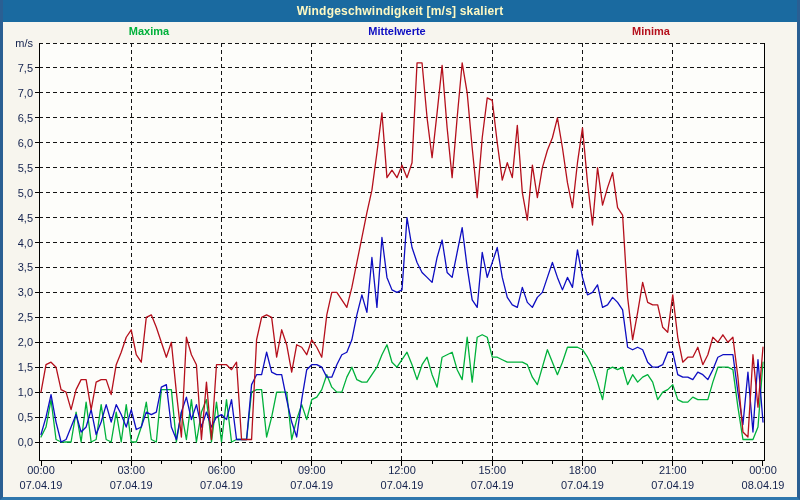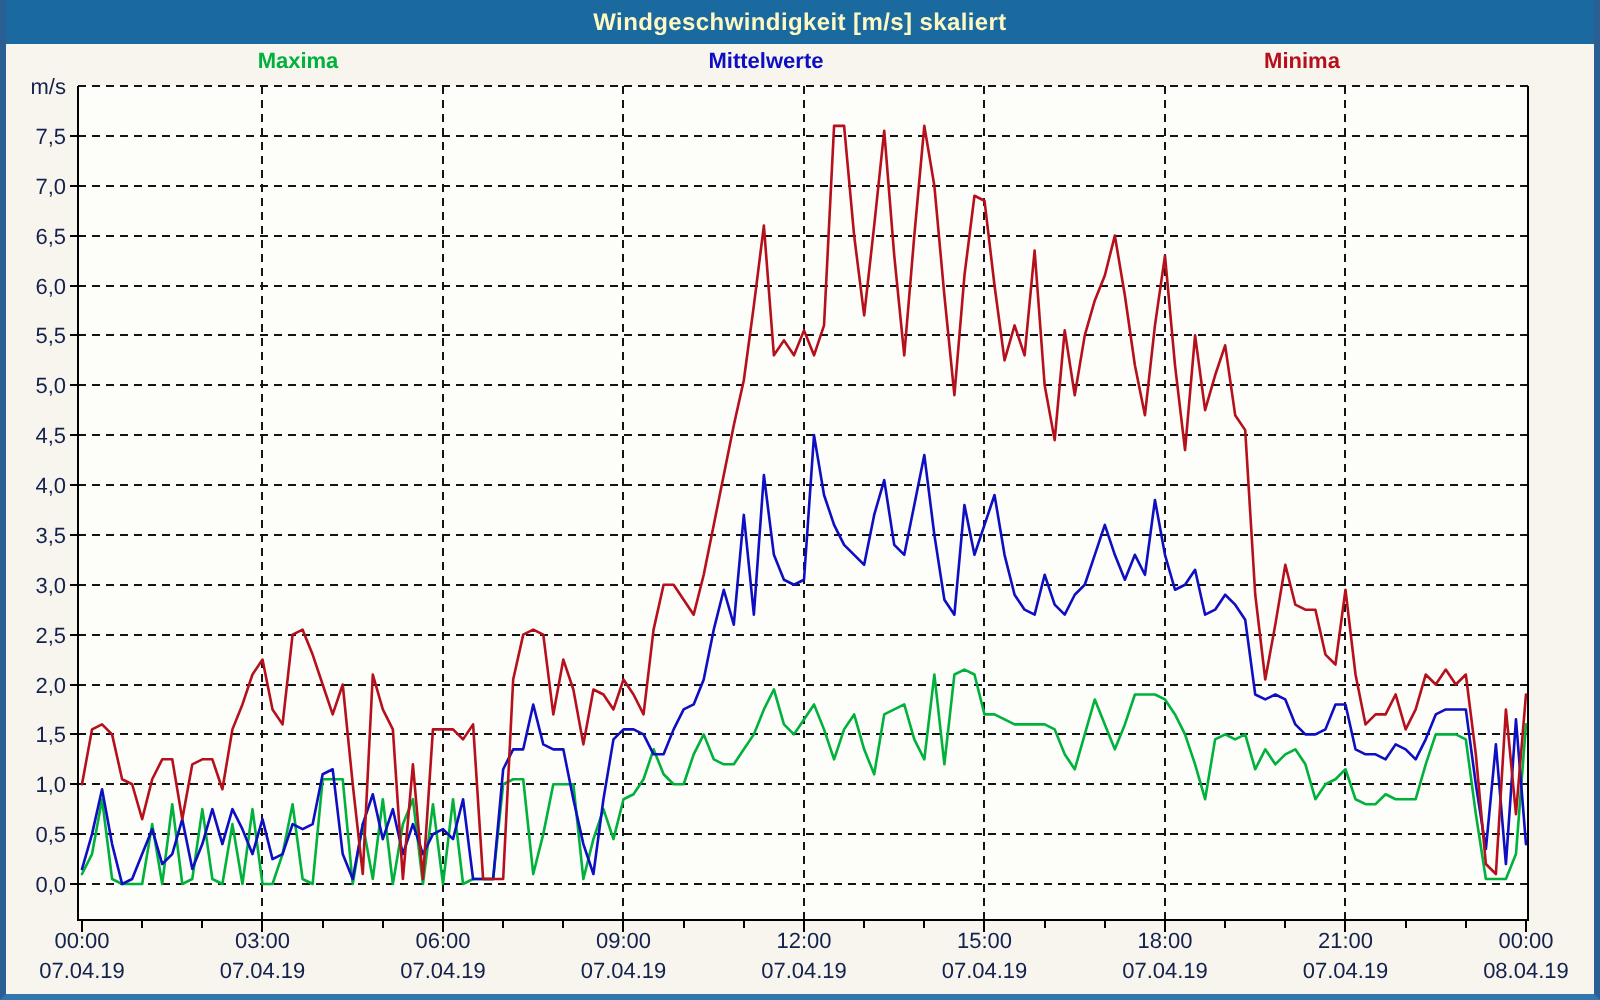--- a/index.html
+++ b/index.html
@@ -26,21 +26,21 @@
 </head>
 <body>
 
 <div class="frame">
   <div class="titlebar">
     <span>Windgeschwindigkeit [m/s] skaliert</span>
   </div>
 
   <div class="legend">
     <span class="item" style="left: 146px; color: rgb(0, 177, 59);">Maxima</span>
-    <span class="item" style="left: 380px; color: rgb(14, 14, 194);">Mittelwerte</span>
+    <span class="item" style="left: 394px; color: rgb(14, 14, 194);">Mittelwerte</span>
     <span class="item" style="left: 648px; color: rgb(181, 16, 28);">Minima</span>
   </div>
 
   <svg class="chart" id="chart-svg" width="800" height="500" viewBox="0 0 800 500">
       <rect x="39" y="43" width="725" height="417" fill="#fdfdfa"></rect>
       <line x1="39" y1="442" x2="764" y2="442" stroke="#141414" stroke-width="1" stroke-dasharray="4 3" shape-rendering="crispEdges"></line>
       <line x1="39" y1="417.0625" x2="764" y2="417.0625" stroke="#141414" stroke-width="1" stroke-dasharray="4 3" shape-rendering="crispEdges"></line>
       <line x1="39" y1="392.125" x2="764" y2="392.125" stroke="#141414" stroke-width="1" stroke-dasharray="4 3" shape-rendering="crispEdges"></line>
       <line x1="39" y1="367.1875" x2="764" y2="367.1875" stroke="#141414" stroke-width="1" stroke-dasharray="4 3" shape-rendering="crispEdges"></line>
       <line x1="39" y1="342.25" x2="764" y2="342.25" stroke="#141414" stroke-width="1" stroke-dasharray="4 3" shape-rendering="crispEdges"></line>

